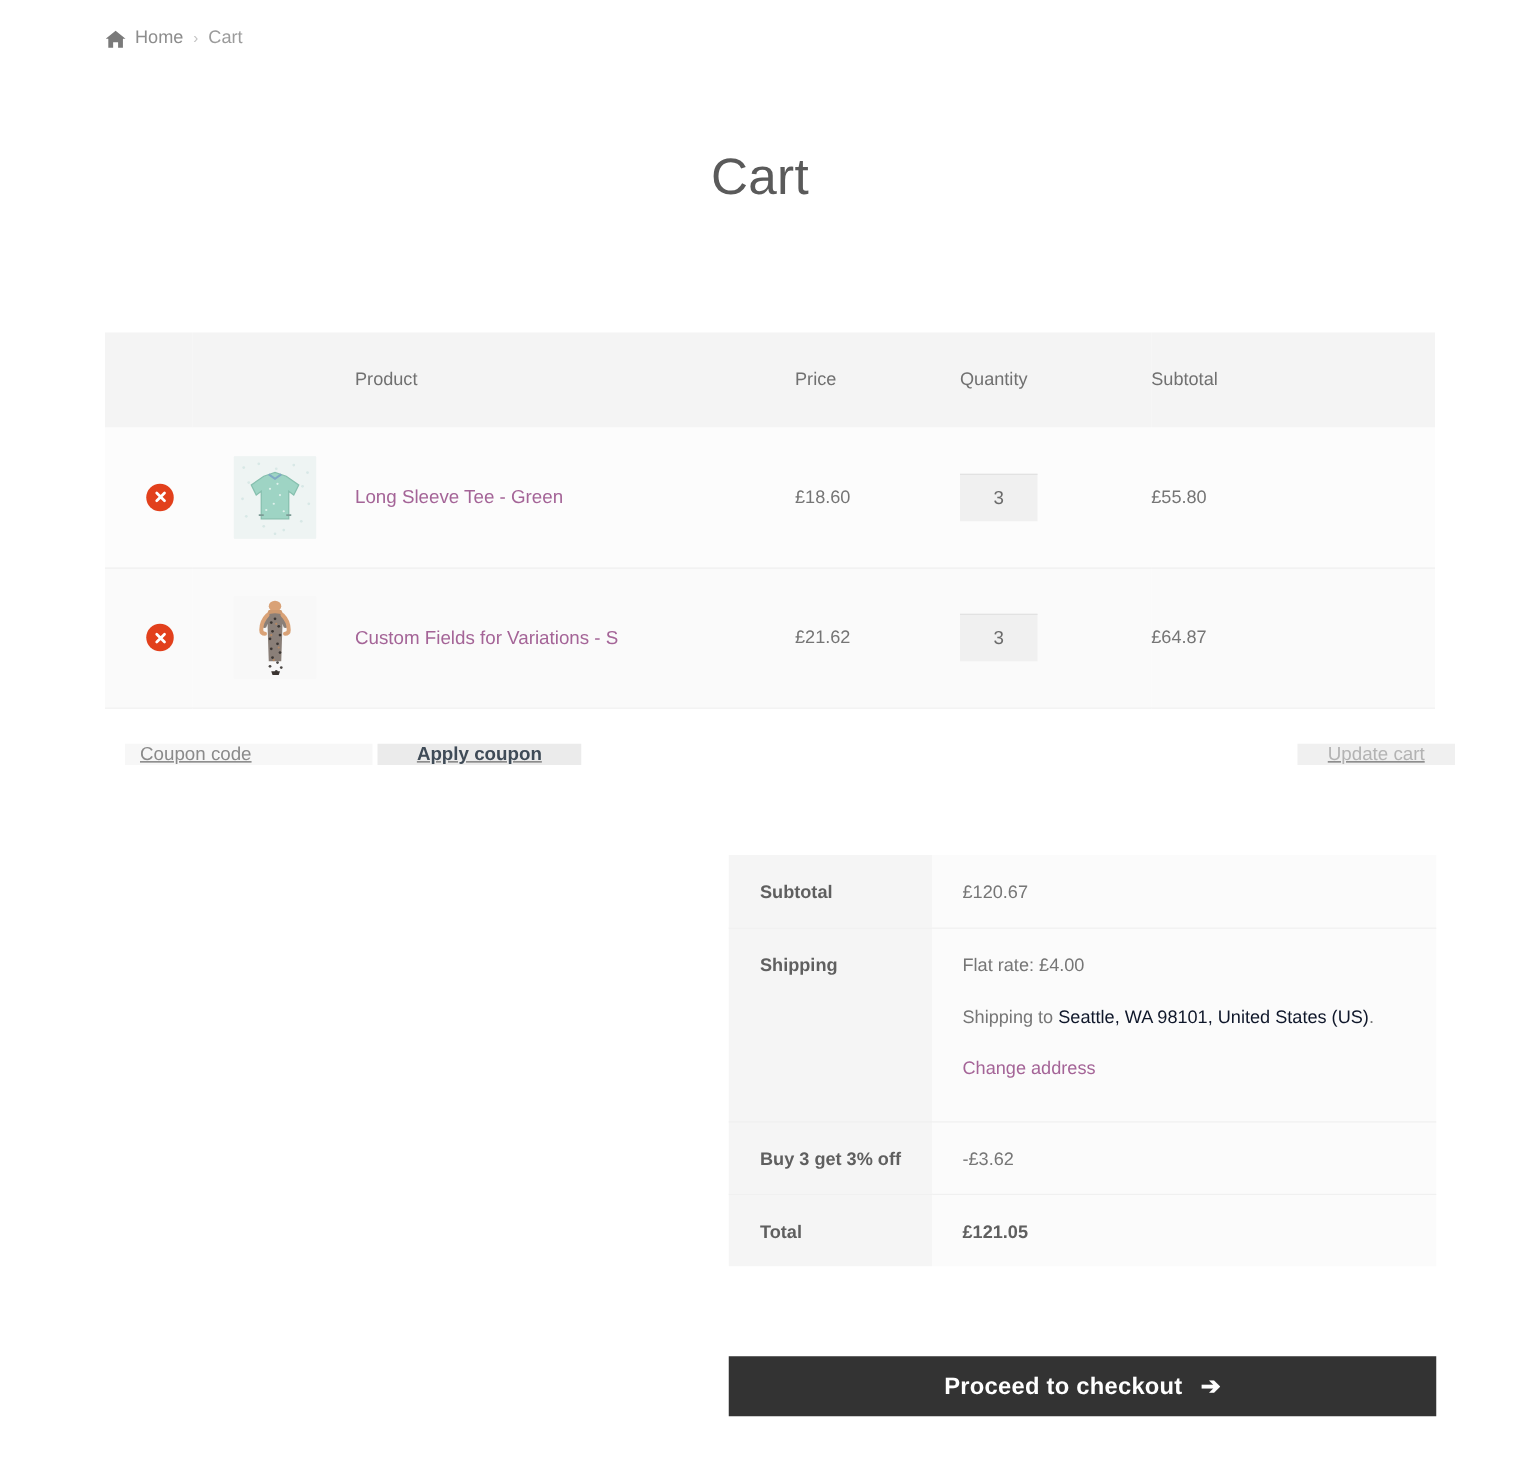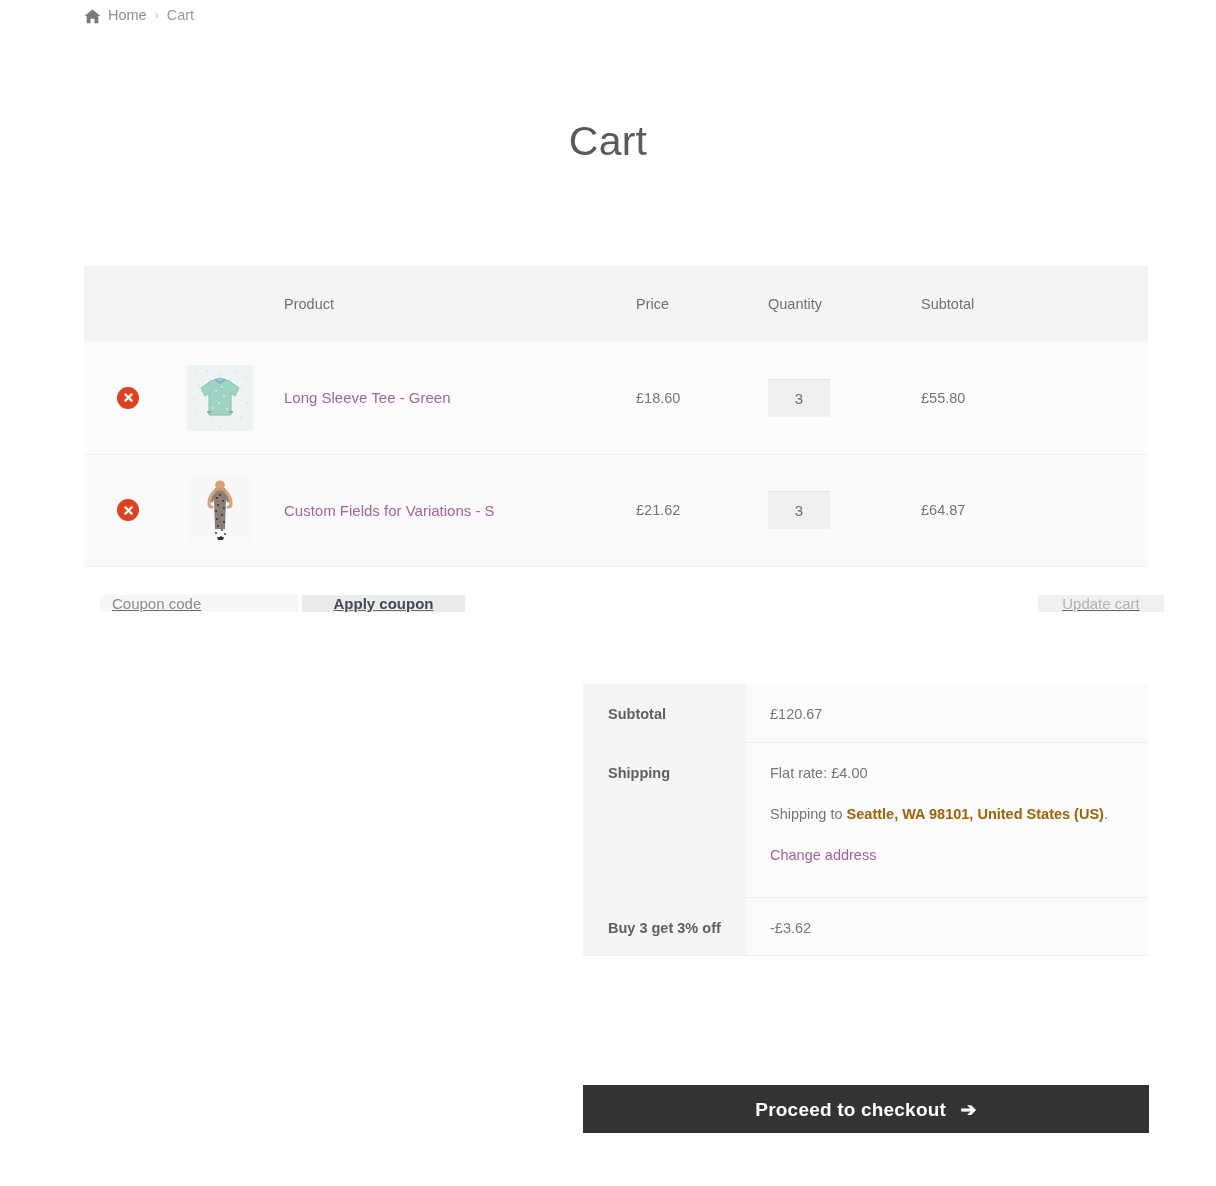--- a/index.html
+++ b/index.html
@@ -11,21 +11,21 @@
     font-family: "Liberation Sans", sans-serif;
     color: #6d6d6d;
     -webkit-font-smoothing: antialiased;
     overflow: hidden;
   }
 
   
   .breadcrumb {
     position: absolute;
     left: 84px;
-    top: 7px;
+    top: 22px;
     display: flex;
     align-items: center;
     gap: 7px;
     font-size: 14.5px;
     color: #8d8d8d;
   }
   .breadcrumb .home-icon {
     display: inline-block;
     width: 17px;
     height: 15px;
@@ -231,21 +231,21 @@
   .totals-table tr.r-shipping th,
   .totals-table tr.r-shipping td { height: 155px; padding-top: 22px; }
   .totals-table tr.r-discount th,
   .totals-table tr.r-discount td { height: 58px; padding-top: 22px; }
   .totals-table tr.r-total th,
   .totals-table tr.r-total td { height: 58px; padding-top: 22px; border-bottom: none; }
   .totals-table tr.r-total td { font-weight: bold; color: #5f5f5f; }
 
   .ship-rate { margin-bottom: 25px; }
   .ship-to { margin-bottom: 25px; color: #767676; }
-  .ship-to strong { color: #a16207; font-weight: bold; }
+  .ship-to strong { color: #0f172a; font-weight: normal; }
   .change-address {
     color: #a46497;
     text-decoration: none;
     cursor: pointer;
   }
 
   .checkout-btn {
     position: absolute;
     left: 583px;
     top: 1085px;
@@ -424,20 +424,24 @@
         <td>
           <div class="ship-rate">Flat rate: £4.00</div>
           <div class="ship-to"><span>Shipping to </span><strong>Seattle, WA 98101, United States (US)</strong><span>.</span></div>
           <a class="change-address" href="#">Change address</a>
         </td>
       </tr>
       <tr class="r-discount">
         <th>Buy 3 get 3% off</th>
         <td>-£3.62</td>
       </tr>
+      <tr class="r-total">
+        <th>Total</th>
+        <td>£121.05</td>
+      </tr>
     </tbody>
   </table>
 </div>
 
 <button class="checkout-btn">
   <span>Proceed to checkout</span>
   <span style="margin-left:9px">➔</span>
 </button>
 
 </body></html>

